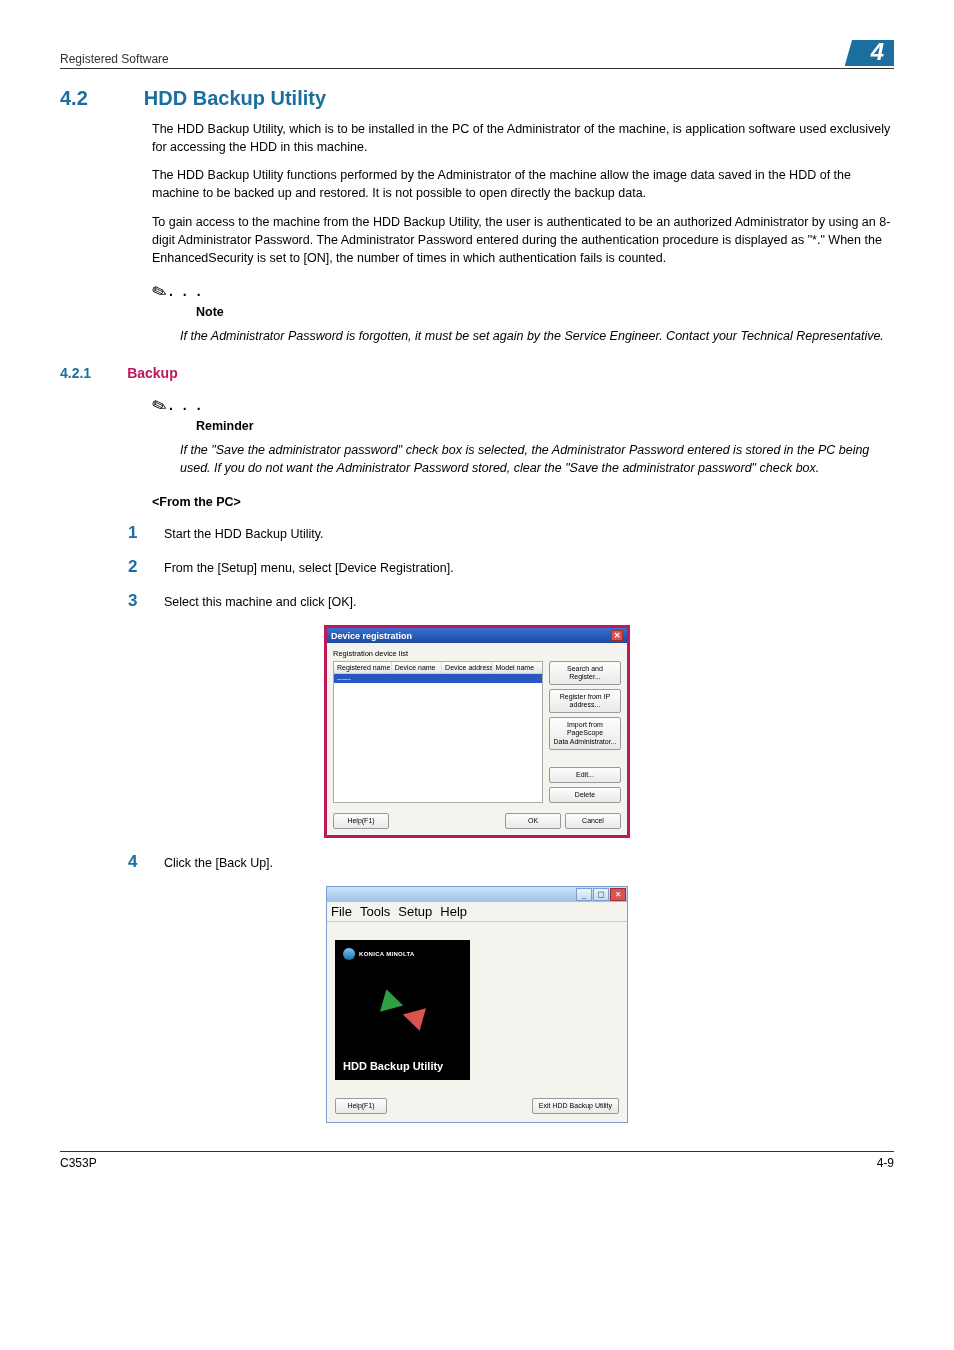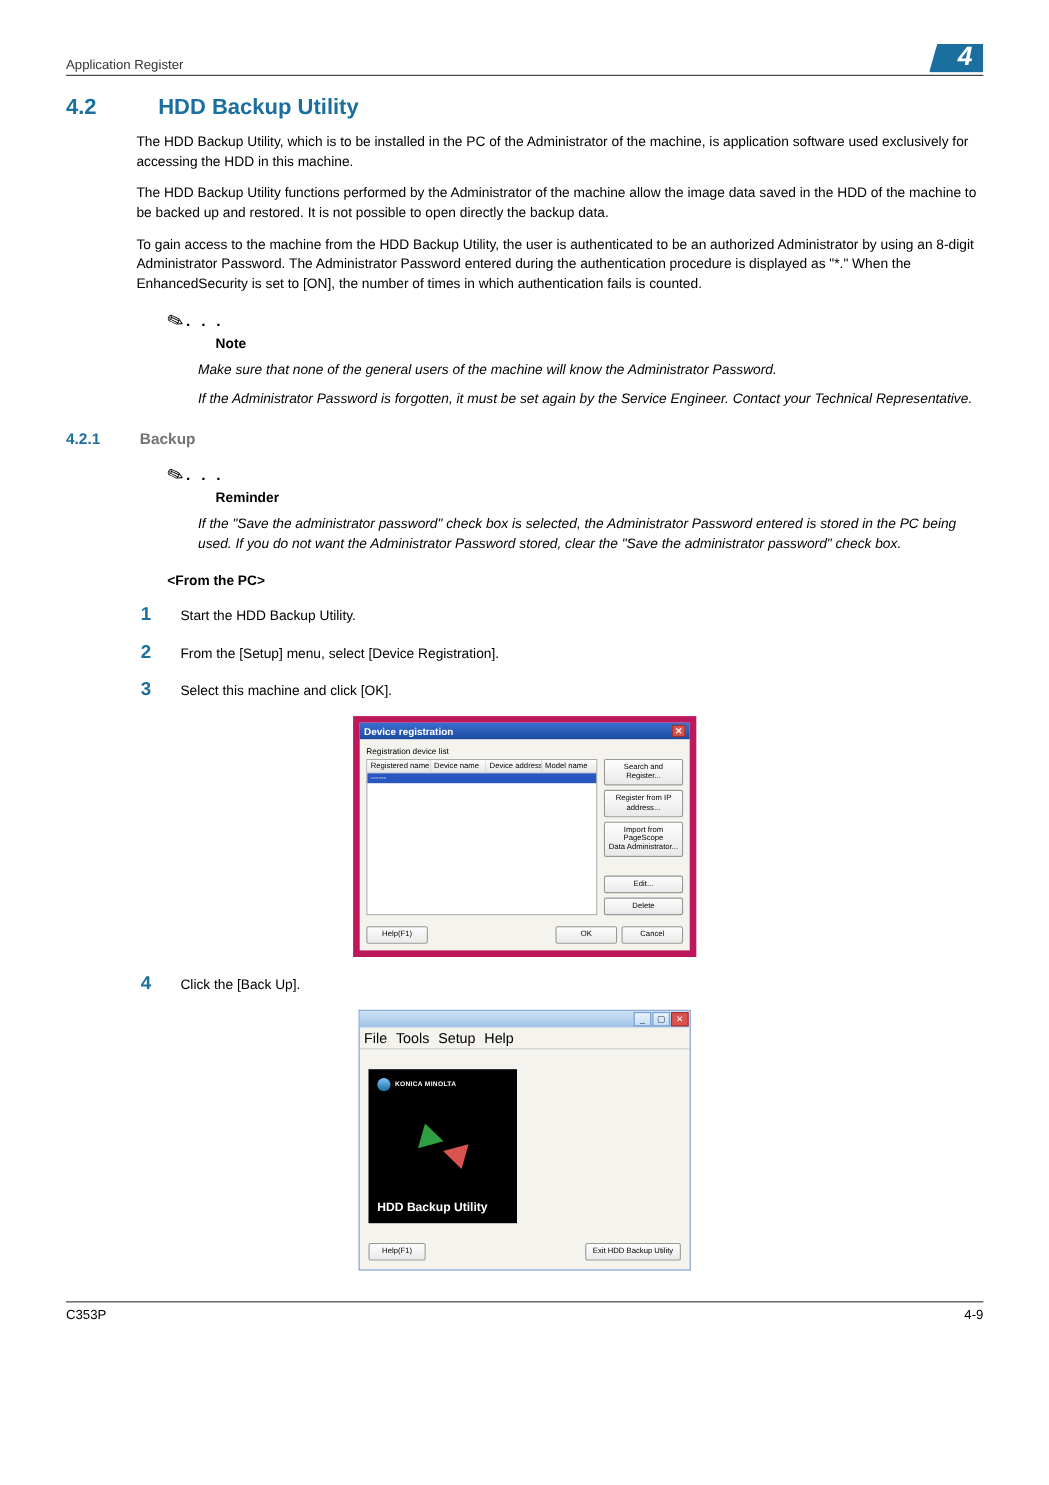--- a/index.html
+++ b/index.html
@@ -57,26 +57,26 @@
     gap: 36px;
     align-items: baseline;
     margin-top: 20px;
   }
   .sub-num {
     color: #1a6f9e;
     font-weight: bold;
     font-size: 14px;
   }
   .sub-title {
-    color: #737373;
+    color: #be185d;
     font-weight: bold;
     font-size: 14px;
   }
   .body-indent {
-    margin-left: 64px;
+    margin-left: 92px;
   }
   p.body {
     font-size: 12.5px;
     line-height: 1.45;
     margin: 10px 0;
   }
   p.italic {
     font-style: italic;
     font-size: 12.5px;
     line-height: 1.45;
@@ -127,21 +127,21 @@
   .subhead-bold {
     font-weight: bold;
     font-size: 12.5px;
     margin-left: 92px;
     margin-top: 18px;
   }
   
   .dialog {
     width: 300px;
     margin: 10px auto 10px auto;
-    border: 6px solid #be185d;
+    border: 3px solid #be185d;
     font-size: 8px;
     font-family: Tahoma, Arial, sans-serif;
     background: #f4f3ee;
   }
   .dlg-title {
     background: linear-gradient(#3a6fcf,#1e4aa0);
     color: #fff;
     font-weight: bold;
     display: flex;
     justify-content: space-between;
@@ -372,40 +372,39 @@
     padding-top:4px;
     font-size:12px;
   }
 </style>
 </head>
 <body>
 
 <div class="page">
 
   <div class="header-row">
-    <span class="hdr-left">Application Register</span>
+    <span class="hdr-left">Registered Software</span>
     <span class="hdr-right">4</span>
   </div>
 
   <div class="sec-head">
     <span class="sec-num">4.2</span>
     <span class="sec-title">HDD Backup Utility</span>
   </div>
 
   <div class="body-indent">
     <p class="body">The HDD Backup Utility, which is to be installed in the PC of the Administrator of the machine, is application software used exclusively for accessing the HDD in this machine.</p>
     <p class="body">The HDD Backup Utility functions performed by the Administrator of the machine allow the image data saved in the HDD of the machine to be backed up and restored. It is not possible to open directly the backup data.</p>
     <p class="body">To gain access to the machine from the HDD Backup Utility, the user is authenticated to be an authorized Administrator by using an 8-digit Administrator Password. The Administrator Password entered during the authentication procedure is displayed as "*." When the EnhancedSecurity is set to [ON], the number of times in which authentication fails is counted.</p>
   </div>
 
   <div class="note-block">
     <span class="note-icon">✎</span><span class="note-dots">. . .</span>
     <div class="note-label">Note</div>
     <div class="note-text">
-      <p class="italic">Make sure that none of the general users of the machine will know the Administrator Password.</p>
       <p class="italic">If the Administrator Password is forgotten, it must be set again by the Service Engineer. Contact your Technical Representative.</p>
     </div>
   </div>
 
   <div class="sub-head">
     <span class="sub-num">4.2.1</span>
     <span class="sub-title">Backup</span>
   </div>
 
   <div class="note-block">

